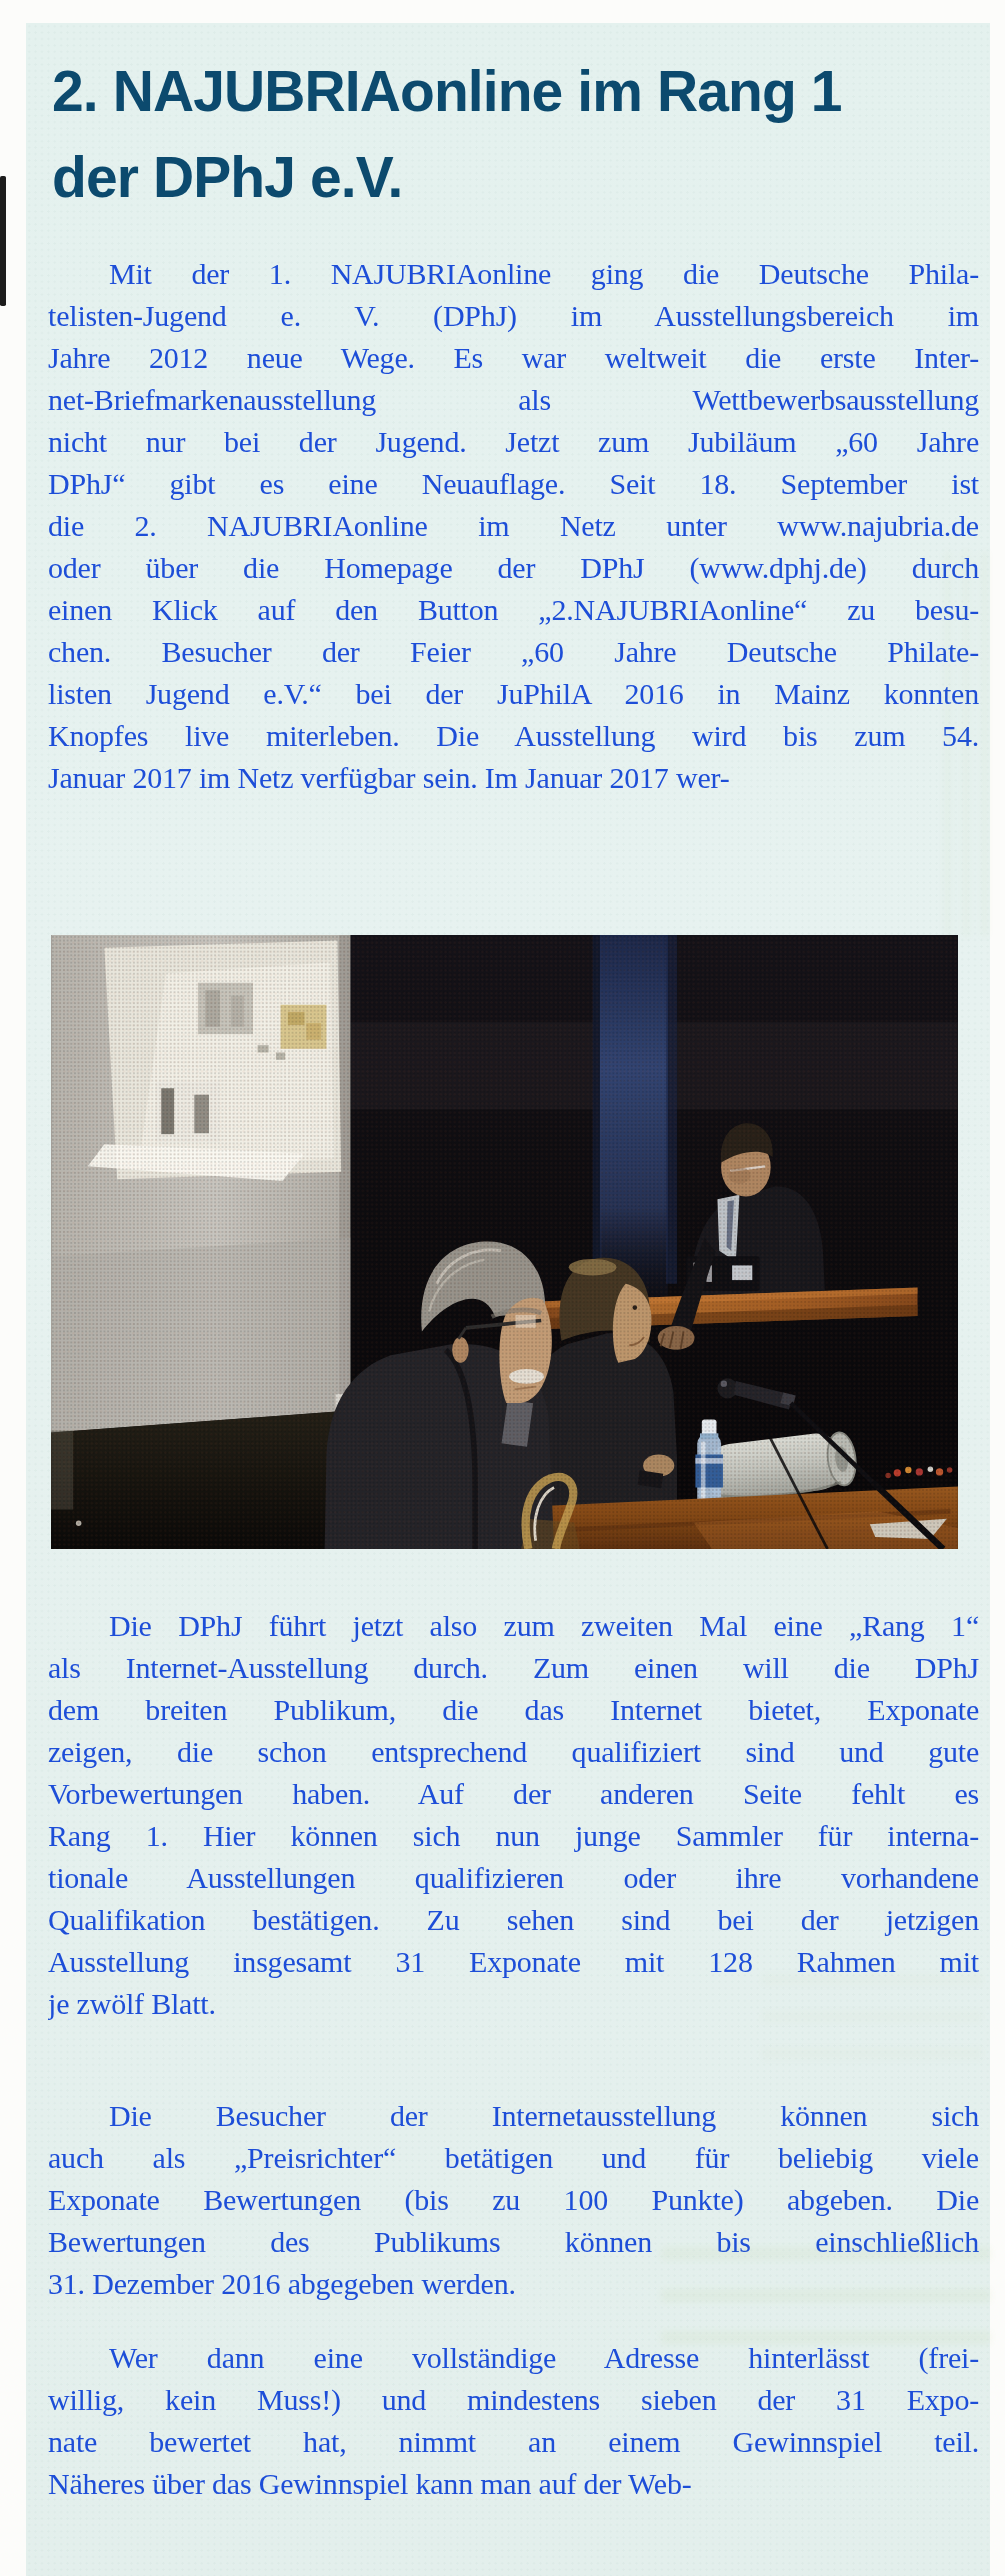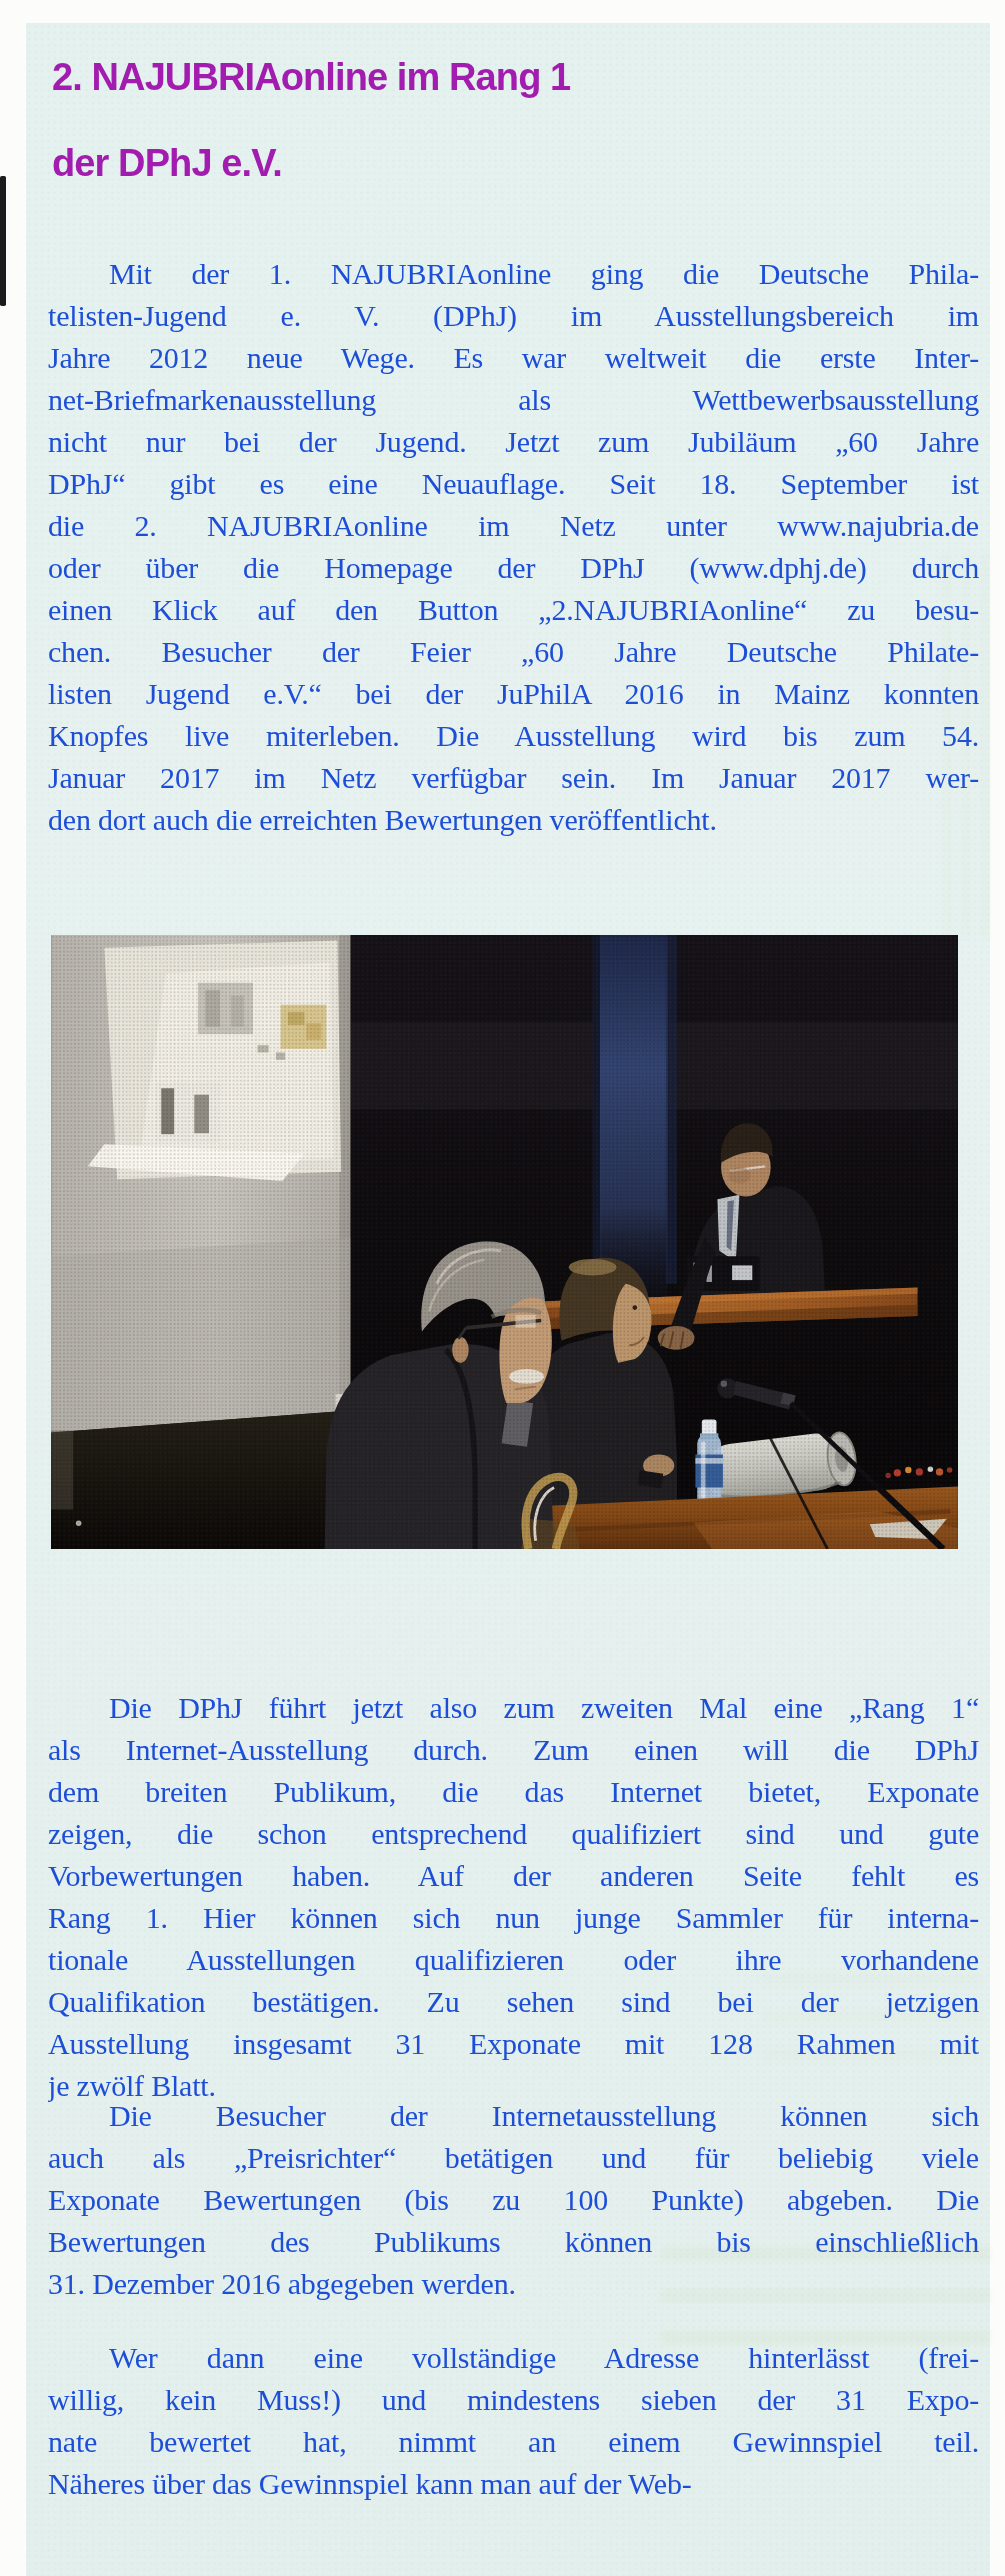--- a/index.html
+++ b/index.html
@@ -15,37 +15,37 @@
   .panel::after{
     content:""; position:absolute; inset:0;
     background-image:radial-gradient(rgba(110,150,145,.06) 0.9px, transparent 1.3px);
     background-size:6.4px 6.4px; pointer-events:none;
   }
   .edge-mark{
     position:absolute; left:0; top:176px; width:5.5px; height:130px;
     background:#1c1c1c; border-radius:1.8px;
   }
   .title{
-    position:absolute; left:52px; top:34px; width:923px;
+    position:absolute; left:52px; top:48px; width:923px;
     font-family:"Liberation Sans", sans-serif; font-weight:700;
-    font-size:38px; line-height:86px; letter-spacing:-0.9px; color:#a21caf;
+    font-size:57px; line-height:86px; letter-spacing:-0.9px; color:#0c4a6e;
   }
   .title div{ white-space:nowrap; }
   .para{
     position:absolute; left:48px; width:931px;
     font-size:30px; line-height:42px; color:#1d4ed8;
     letter-spacing:-0.2px;
   }
   .para .line{
     height:42px; overflow:hidden;
     text-align:justify; text-align-last:justify;
   }
   .para .line:first-child{ text-indent:61px; }
   .para .line:last-child{ text-align-last:left; }
-  .p1{ top:253px; } .p2{ top:1687px; } .p3{ top:2095px; } .p4{ top:2337px; }
+  .p1{ top:253px; } .p2{ top:1605px; } .p3{ top:2095px; } .p4{ top:2337px; }
   .photo{
     position:absolute; left:51px; top:935px; width:907px; height:614px;
     overflow:hidden; background:#0a090b;
   }
   .photo svg{ display:block; filter:blur(0.5px) saturate(.92); }
   .halftone{
     position:absolute; inset:0; pointer-events:none; opacity:.17;
     background-image:radial-gradient(rgba(15,15,15,.8) 0.9px, transparent 1.4px);
     background-size:3.7px 3.7px; mix-blend-mode:multiply;
   }
@@ -81,21 +81,20 @@
       <div class="line">net-Briefmarkenausstellung als Wettbewerbsausstellung</div>
       <div class="line">nicht nur bei der Jugend. Jetzt zum Jubiläum „60 Jahre</div>
       <div class="line">DPhJ“ gibt es eine Neuauflage. Seit 18. September ist</div>
       <div class="line">die 2. NAJUBRIAonline im Netz unter www.najubria.de</div>
       <div class="line">oder über die Homepage der DPhJ (www.dphj.de) durch</div>
       <div class="line">einen Klick auf den Button „2.NAJUBRIAonline“ zu besu-</div>
       <div class="line">chen. Besucher der Feier „60 Jahre Deutsche Philate-</div>
       <div class="line">listen Jugend e.V.“ bei der JuPhilA 2016 in Mainz konnten</div>
       <div class="line">Knopfes live miterleben. Die Ausstellung wird bis zum 54.</div>
       <div class="line">Januar 2017 im Netz verfügbar sein. Im Januar 2017 wer-</div>
-      <div class="line">den dort auch die erreichten Bewertungen veröffentlicht.</div>
     </div>
 
   <div class="photo" aria-label="Drei Männer an einem Podium mit Projektionsleinwand, Mikrofon und Rednerpult">
     <svg width="907" height="614" viewBox="0 0 988 669" xmlns="http://www.w3.org/2000/svg">
       <defs>
         <linearGradient id="gScreen" x1="0" y1="0" x2="1" y2="0">
           <stop offset="0" stop-color="#b7b4ac"></stop>
             <stop offset="0.55" stop-color="#c7c5be"></stop>
             <stop offset="1" stop-color="#b2afa7"></stop>
         </linearGradient>

